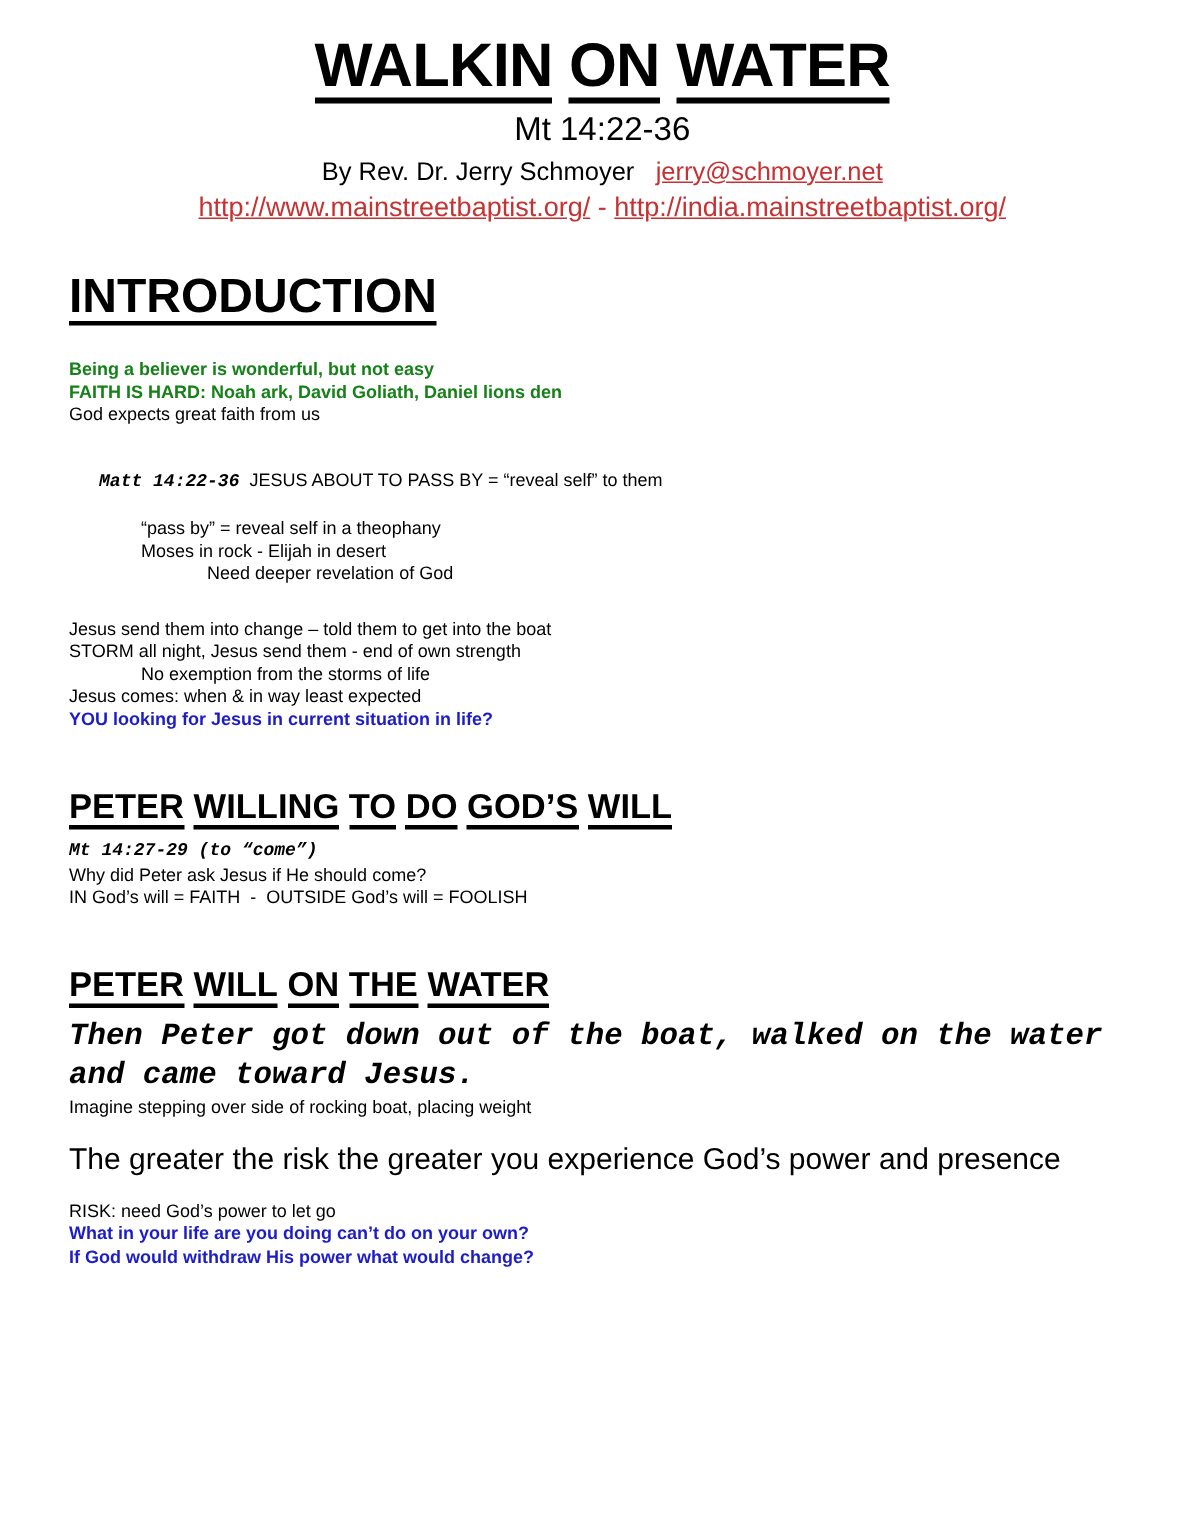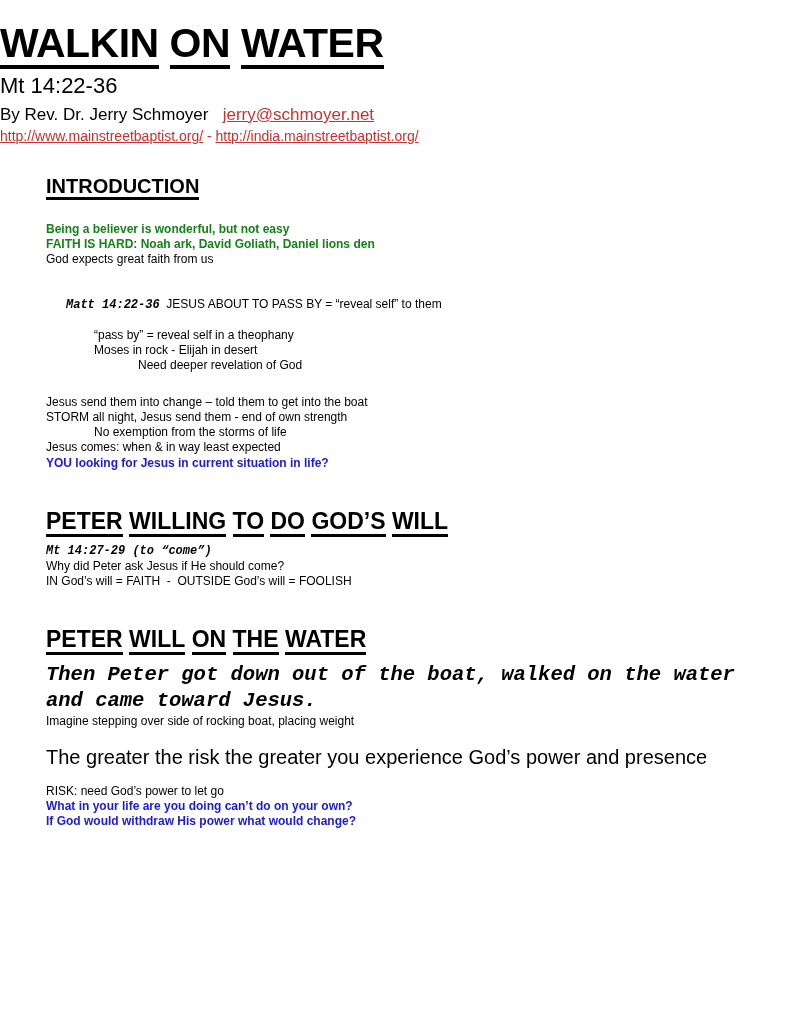--- a/index.html
+++ b/index.html
@@ -18,21 +18,23 @@
     position: relative;
     width: 791px;
     height: 1024px;
     background: #ffffff;
     overflow: hidden;
     box-sizing: border-box;
   }
 
   
   .doc-header {
+    text-align: center;
     padding-top: 22px;
+    margin-left: 12px;
   }
   .doc-title {
     font-size: 41px;
     font-weight: bold;
     letter-spacing: -0.5px;
     line-height: 1.05;
     margin: 0;
   }
   
   .uw { display: inline-block; border-bottom: 3px solid #000; line-height: 1.0; padding-bottom: 1px; }
@@ -41,36 +43,36 @@
     font-size: 22px;
     line-height: 1.18;
     margin: 4px 0 0 0;
   }
   .doc-byline {
     font-size: 17px;
     line-height: 1.2;
     margin: 6px 0 0 0;
   }
   .doc-links {
-    font-size: 14px;
+    font-size: 18px;
     line-height: 1.2;
     margin: 3px 0 0 0;
   }
   .lnk {
     color: #c53232;
     text-decoration: underline;
   }
   .sep { color: #c53232; }
 
   
   .content {
     padding: 0 40px 0 46px;
   }
   .sec-head {
-    font-size: 20px;
+    font-size: 32px;
     font-weight: bold;
     line-height: 1.1;
     margin: 0;
   }
   .sec-head .uw { border-bottom-width: 3px; }
   .sec-head-sm { font-size: 23px; }
 
   .line {
     font-size: 12px;
     line-height: 1.26;

